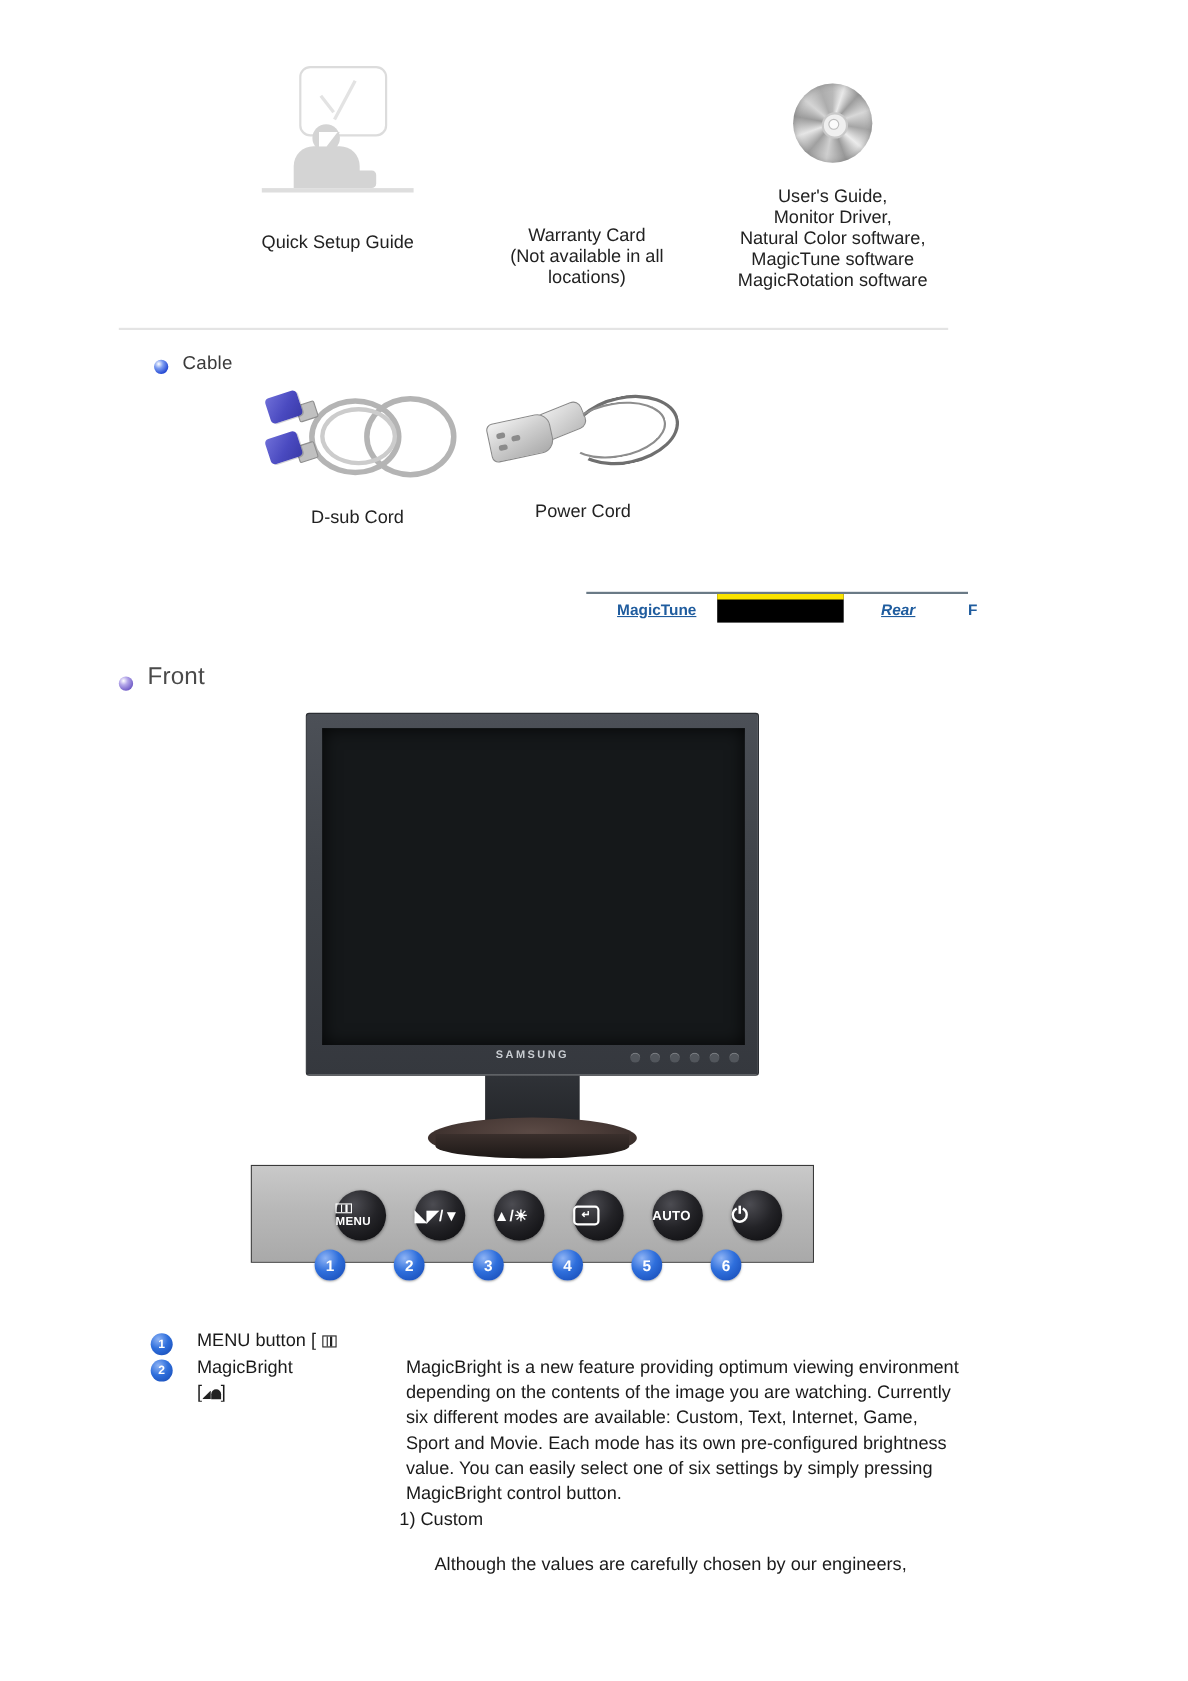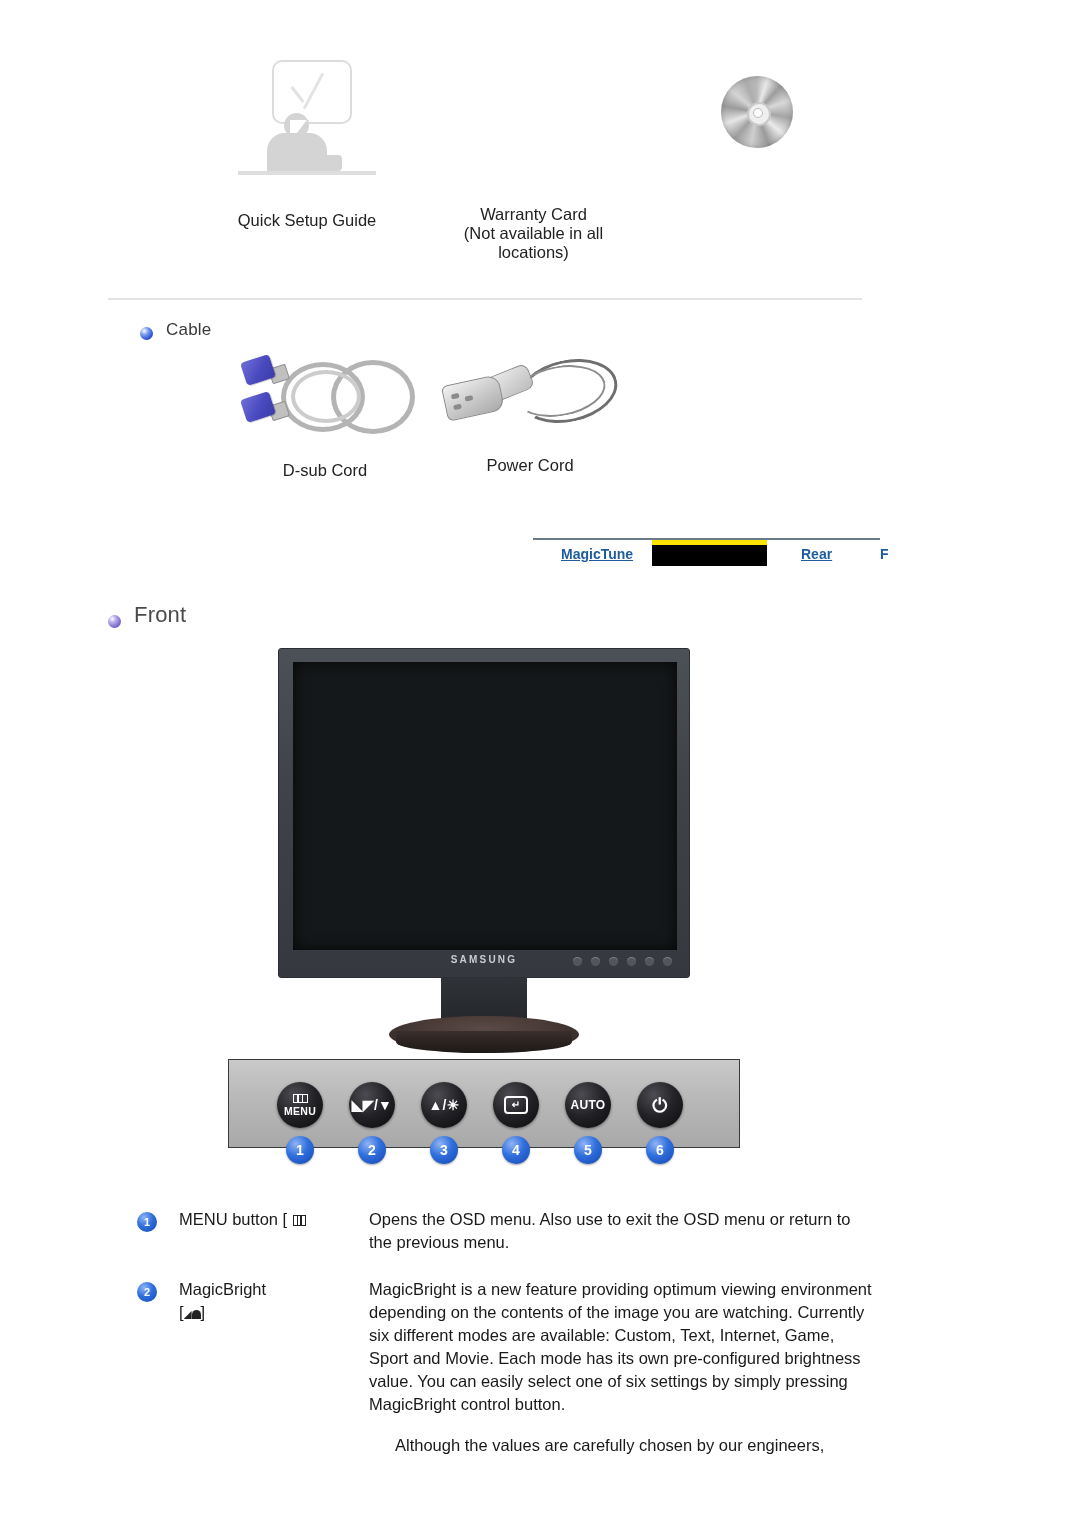--- a/index.html
+++ b/index.html
@@ -280,23 +280,24 @@
     background: linear-gradient(180deg,#c9c9c9 0%, #b8b8b8 45%, #a9a9a9 100%);
     border: 1px solid #3a3a3a;
     box-sizing: border-box;
   }
   .pbtn {
     position: absolute; top: 22px;
     width: 46px; height: 46px; border-radius: 50%;
     background: radial-gradient(circle at 36% 28%, #4c4c52 0%, #232327 48%, #0a0a0c 100%);
     box-shadow: 0 1px 3px rgba(0,0,0,.45);
     color: #ffffff;
-    display: flex; align-items: center; justify-content: center;
+    display: flex; align-items: flex-start; justify-content: center;
     font-size: 11px; font-weight: bold; letter-spacing: .3px;
     flex-direction: column;
+    margin-left: 28px;
   }
   .pbtn .glyph { display: block; line-height: 1; }
   .pbtn .menu-bars {
     display: block; width: 15px; height: 9px;
     border: 1.5px solid #fff; margin-bottom: 2px;
     position: relative; box-sizing: border-box;
   }
   .pbtn .menu-bars:before, .pbtn .menu-bars:after {
     content: ""; position: absolute; top: 0; bottom: 0; width: 1.5px; background: #fff;
   }
@@ -394,20 +395,25 @@
 (Not available in all
 locations)</div>
   </div>
 
   <div class="acc-item" style="left:535px; top:0; width:228px;">
     <div class="cd-art" style="margin-top:16px;">
       <div class="cd-disc"></div>
       <div class="cd-hub"></div>
       <div class="cd-hole"></div>
     </div>
+    <div class="acc-caption" style="margin-top:22px;">User's Guide,
+Monitor Driver,
+Natural Color software,
+MagicTune  software
+MagicRotation software</div>
   </div>
 
 </div>
 
 <div class="hr-soft" style="left:108px; top:298px; width:754px;"></div>
 
 <div class="sec-head" style="left:140px; top:320px;">
   <span class="bullet blue"></span>
   <span class="label">Cable</span>
 </div>
@@ -440,21 +446,21 @@
     </div>
     <div class="cord-caption cable-caption" style="margin-top:22px;">Power Cord</div>
   </div>
 
 </div>
 
 <div id="navstrip">
   <div class="nav-rule"></div>
   <a class="nav-link" style="left:28px;" href="#">MagicTune</a>
   <div class="redaction"></div>
-  <a class="nav-link" style="left:268px;" href="#">Rear</a>
+  <a class="nav-link" style="left:268px;font-style:italic;" href="#">Rear</a>
   <div class="nav-clip">F</div>
 </div>
 
 <div class="sec-head big" style="left:108px; top:602px;">
   <span class="bullet violet"></span>
   <span class="label">Front</span>
 </div>
 
 <div id="monitor">
   <div class="mon-bezel">
@@ -511,30 +517,28 @@
 </div>
 
 <div id="desc">
 
   <div class="desc-row">
     <div class="desc-badge">1</div>
     <div class="desc-term">
       <span>MENU button [</span>
       <span class="menu-glyph-inline"></span>
     </div>
-    <div class="desc-body">
-      <p>Opens the OSD menu. Also use to exit the OSD menu or return to the previous menu.</p>
-    </div>
   </div>
 
   <div class="desc-row" style="margin-top:24px;">
     <div class="desc-badge">2</div>
     <div class="desc-term">
       <span>MagicBright</span><br>
       <span class="mbicon">[<span class="mb-glyph-inline"></span>]</span>
     </div>
     <div class="desc-body">
       <p>MagicBright  is a new feature providing optimum viewing environment depending on the contents of the image you are watching. Currently six different modes are available: Custom, Text, Internet, Game, Sport and Movie. Each mode has its own pre-configured brightness value. You can easily select one of six settings by simply pressing MagicBright  control button.</p>
+      <p class="indent-item">1) Custom</p>
       <p class="para-gap">Although the values are carefully chosen by our engineers,</p>
     </div>
   </div>
 
 </div>
 
 </body></html>

